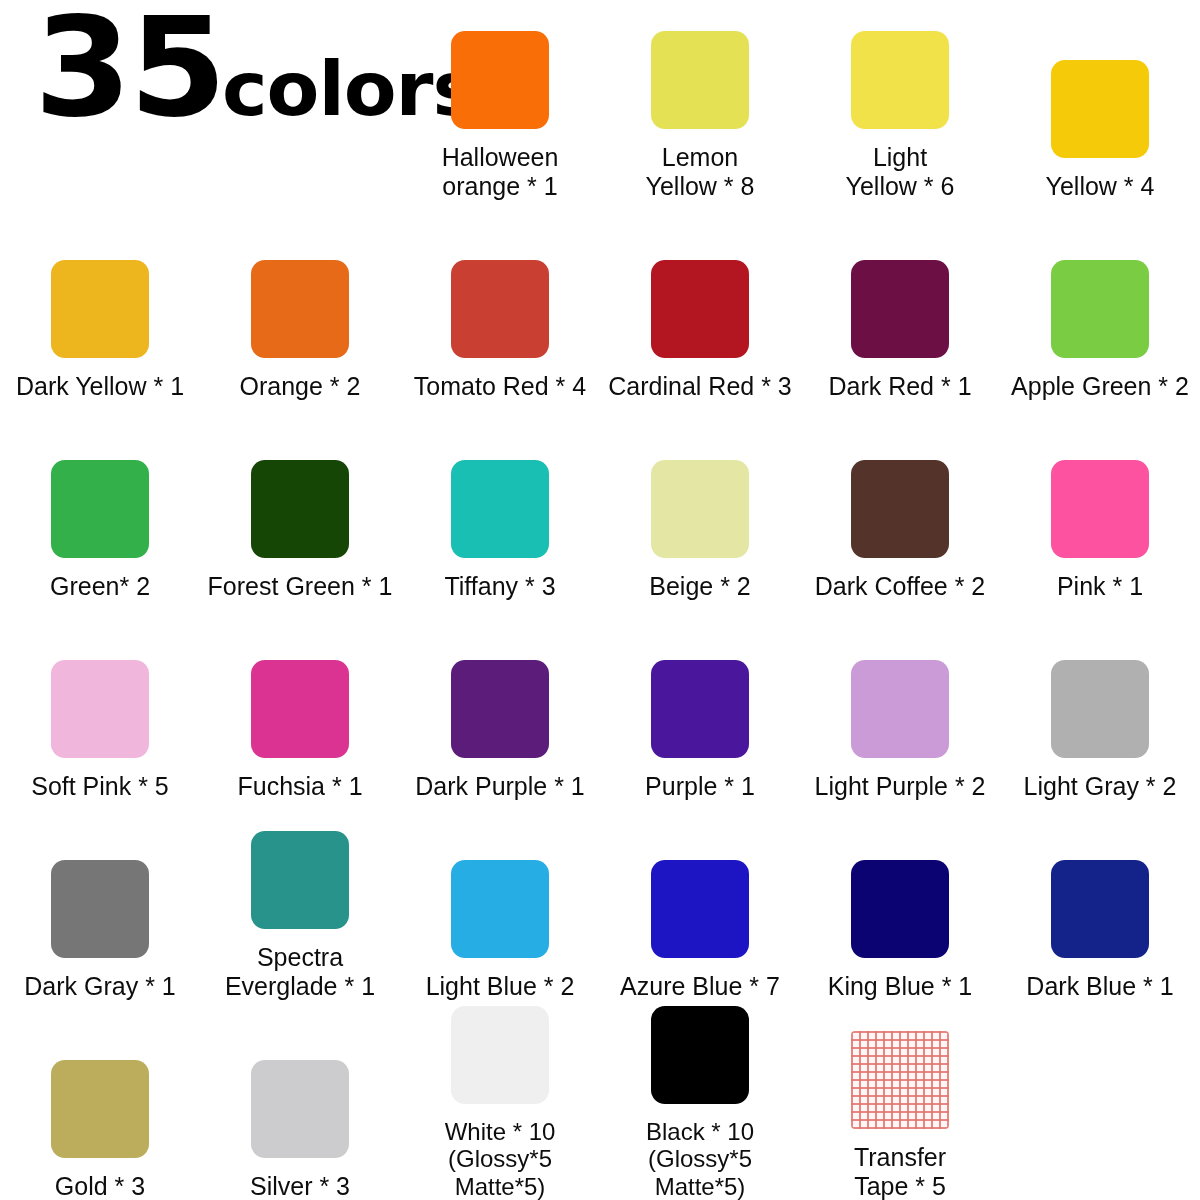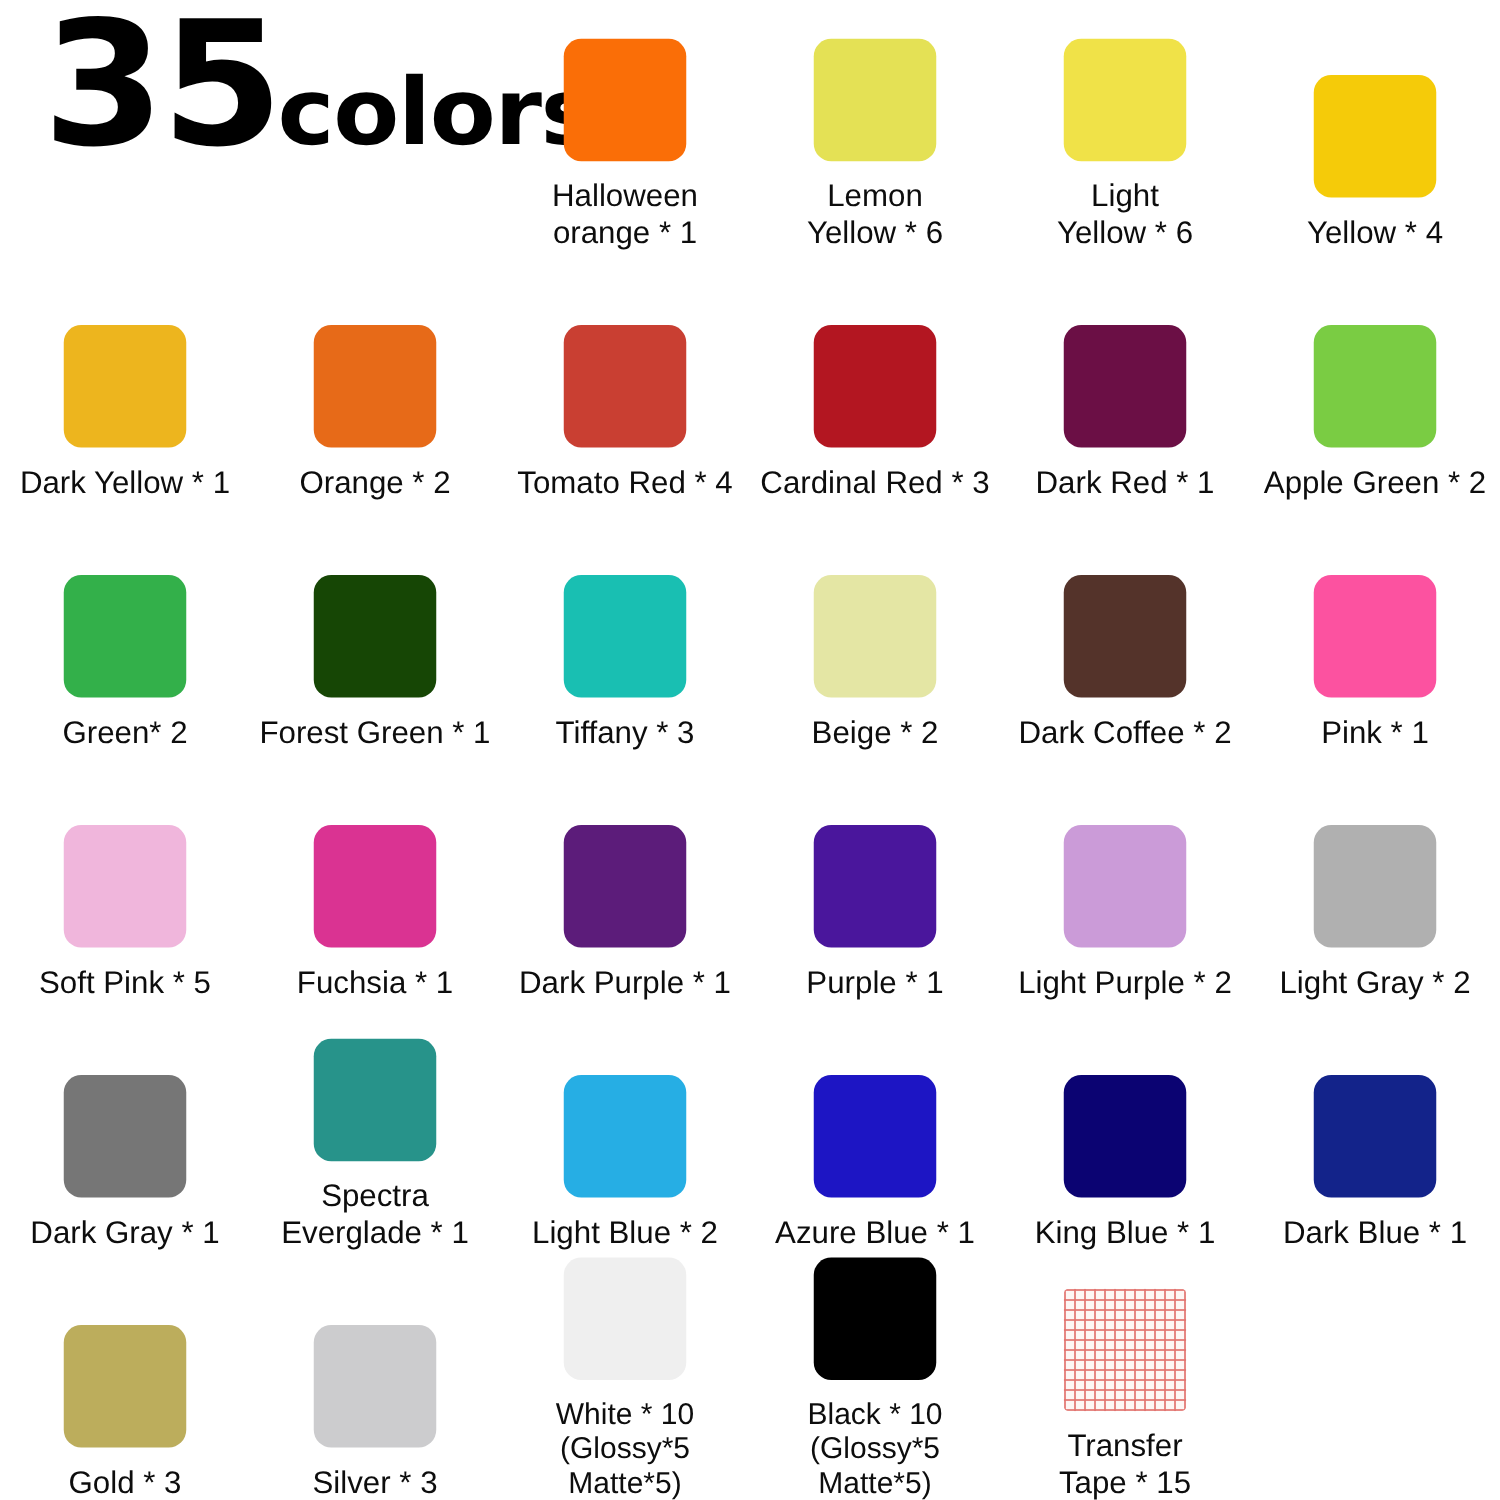--- a/index.html
+++ b/index.html
@@ -130,21 +130,21 @@
       <div class="cell headline-slot"></div>
       <div class="cell headline-slot"></div>
       <div class="cell">
         <div class="swatch" style="background-color: rgb(250, 110, 7);"></div>
         <div class="label">Halloween
 orange * 1</div>
       </div>
       <div class="cell">
         <div class="swatch" style="background-color: rgb(228, 225, 85);"></div>
         <div class="label">Lemon
-Yellow * 6</div>
+Yellow * 8</div>
       </div>
       <div class="cell">
         <div class="swatch" style="background-color: rgb(240, 226, 72);"></div>
         <div class="label">Light
 Yellow * 6</div>
       </div>
       <div class="cell">
         <div class="swatch" style="background-color: rgb(245, 203, 9);"></div>
         <div class="label">Yellow * 4</div>
       </div>
@@ -228,21 +228,21 @@
         <div class="swatch" style="background-color: rgb(39, 147, 138);"></div>
         <div class="label">Spectra
 Everglade * 1</div>
       </div>
       <div class="cell">
         <div class="swatch" style="background-color: rgb(38, 174, 228);"></div>
         <div class="label">Light Blue * 2</div>
       </div>
       <div class="cell">
         <div class="swatch" style="background-color: rgb(29, 21, 196);"></div>
-        <div class="label">Azure Blue * 1</div>
+        <div class="label">Azure Blue * 7</div>
       </div>
       <div class="cell">
         <div class="swatch" style="background-color: rgb(11, 3, 114);"></div>
         <div class="label">King Blue * 1</div>
       </div>
       <div class="cell">
         <div class="swatch" style="background-color: rgb(19, 35, 138);"></div>
         <div class="label">Dark Blue * 1</div>
       </div>
       <div class="cell">
@@ -261,17 +261,17 @@
       </div>
       <div class="cell">
         <div class="swatch" style="background-color: rgb(0, 0, 0);"></div>
         <div class="label small">Black * 10
 (Glossy*5
 Matte*5)</div>
       </div>
       <div class="cell">
         <div class="swatch tape"></div>
         <div class="label">Transfer
-Tape * 15</div>
+Tape * 5</div>
       </div>
     </div>
 
 </div>
 
 </body></html>

